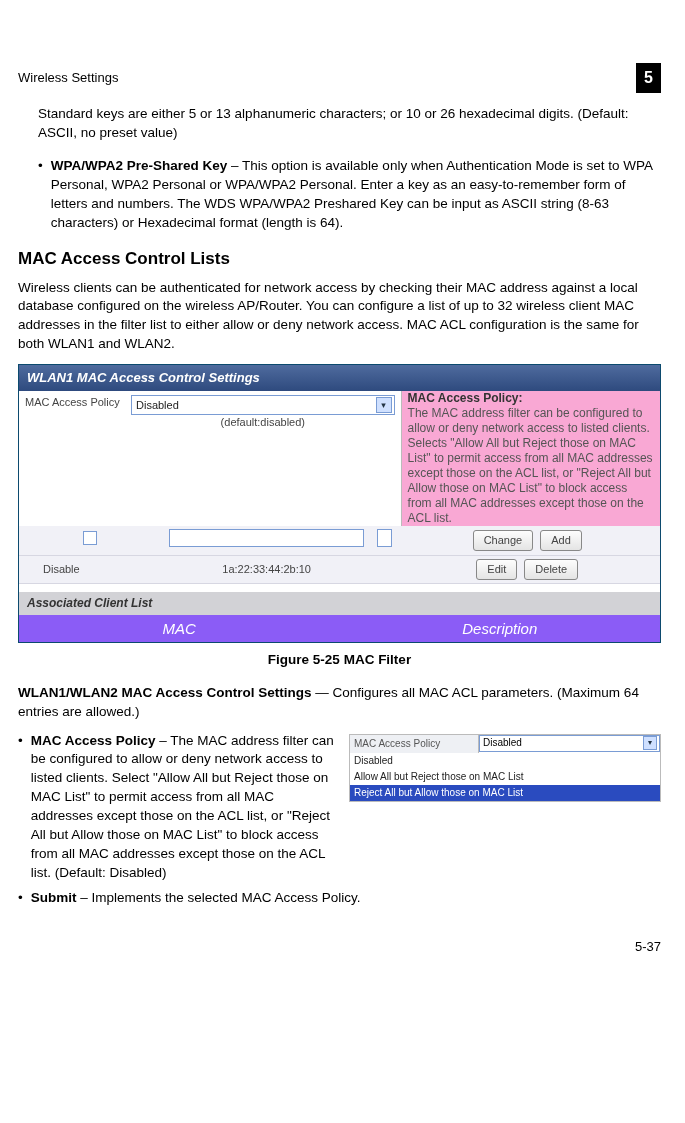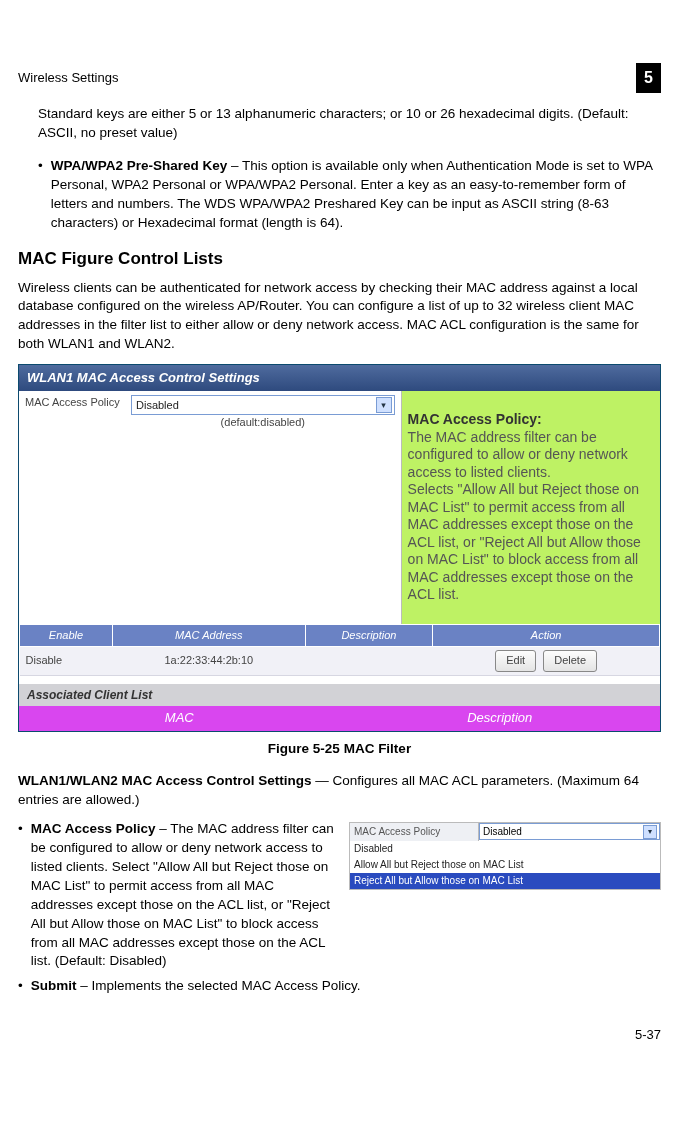--- a/index.html
+++ b/index.html
@@ -50,23 +50,23 @@
     font-weight: bold;
     font-style: italic;
     font-size: 13px;
     padding: 4px 8px;
   }
   .scr-body-split { display: flex; }
   .scr-left { flex: 1 1 60%; padding: 4px 6px; }
   .scr-right {
     flex: 1 1 40%;
     border-left: 1px solid #bbb;
-    background: #bef264;
-    padding: 20px 6px;
-    font-size: 14px;
+    background: #f9a8d4;
+    padding: 0 6px;
+    font-size: 12px;
     color: #555;
     line-height: 1.25;
   }
   .scr-right b { color: #333; }
   .scr-row { display: flex; align-items: flex-start; gap: 6px; margin-bottom: 2px; }
   .scr-label { flex: 0 0 100px; color: #444; }
   .scr-select {
     flex: 1;
     border: 1px solid #7a9cd4;
     background: #fff;
@@ -129,24 +129,24 @@
     background: #d2d2d6;
     color: #333;
     font-weight: bold;
     font-style: italic;
     font-size: 12px;
     padding: 3px 8px;
     margin-top: 8px;
   }
   .assoc-head {
     display: flex;
-    background: #d946ef;
-    color: #fff;
-    font-style: italic;
-    font-size: 13px;
+    background: #8b5cf6;
+    color: #fff;
+    font-style: italic;
+    font-size: 15px;
   }
   .assoc-head > div { flex: 1; text-align: center; padding: 3px 0; }
 
   
   .inline-fig {
     float: right;
     width: 310px;
     margin: 2px 0 4px 10px;
     border: 1px solid #bbb;
     font-size: 10px;
@@ -190,21 +190,21 @@
 
 <div class="bullet-group">
   <div class="bullet-row">
     <span class="bullet-marker">•</span>
     <span>
       <b>WPA/WPA2 Pre-Shared Key</b><span> – This option is available only when Authentication Mode is set to WPA Personal, WPA2 Personal or WPA/WPA2 Personal. Enter a key as an easy-to-remember form of letters and numbers. The WDS WPA/WPA2 Preshared Key can be input as ASCII string (8-63 characters) or Hexadecimal format (length is 64).</span>
     </span>
   </div>
 </div>
 
-<h2 class="sec-title">MAC Figure Control Lists</h2>
+<h2 class="sec-title">MAC Access Control Lists</h2>
 <p class="body-para">Wireless clients can be authenticated for network access by checking their MAC address against a local database configured on the wireless AP/Router. You can configure a list of up to 32 wireless client MAC addresses in the filter list to either allow or deny network access. MAC ACL configuration is the same for both WLAN1 and WLAN2.</p>
 
 <div class="scr">
   <div class="scr-titlebar">WLAN1 MAC Access Control Settings</div>
   <div class="scr-body-split">
     <div class="scr-left">
       <div class="scr-row">
         <div class="scr-label">MAC Access Policy</div>
         <div class="scr-select">
           <span>Disabled</span>
@@ -214,28 +214,31 @@
       <div class="scr-subtext">(default:disabled)</div>
     </div>
     <div class="scr-right">
       <b>MAC Access Policy:</b><br>
       <span style="white-space:pre-line">The MAC address filter can be configured to allow or deny network access to listed clients.
 Selects "Allow All but Reject those on MAC List" to permit access from all MAC addresses except those on the ACL list, or "Reject All but Allow those on MAC List" to block access from all MAC addresses except those on the ACL list.</span>
     </div>
   </div>
   <table class="tbl">
     <tbody>
-        <tr>
-      <th>Enable</th>
-      <th>MAC Address</th>
-      <th>Description</th>
-      <th>Action</th>
+    <tr>
+      <td><span class="chk"></span></td>
+      <td><span class="txtfield"></span></td>
+      <td><span class="txtfield"></span></td>
+      <td>
+        <span class="scr-btn">Change</span>
+        <span class="scr-btn">Add</span>
+      </td>
     </tr>
     <tr>
-      <td class="left" style="padding-left:6px">Disable</td>
+      <td class="left" style="padding-left:24px">Disable</td>
       <td>1a:22:33:44:2b:10</td>
       <td></td>
       <td>
         <span class="scr-btn">Edit</span>
         <span class="scr-btn">Delete</span>
       </td>
     </tr>
   </tbody>
     </table>
   <div class="assoc-bar">Associated Client List</div>

